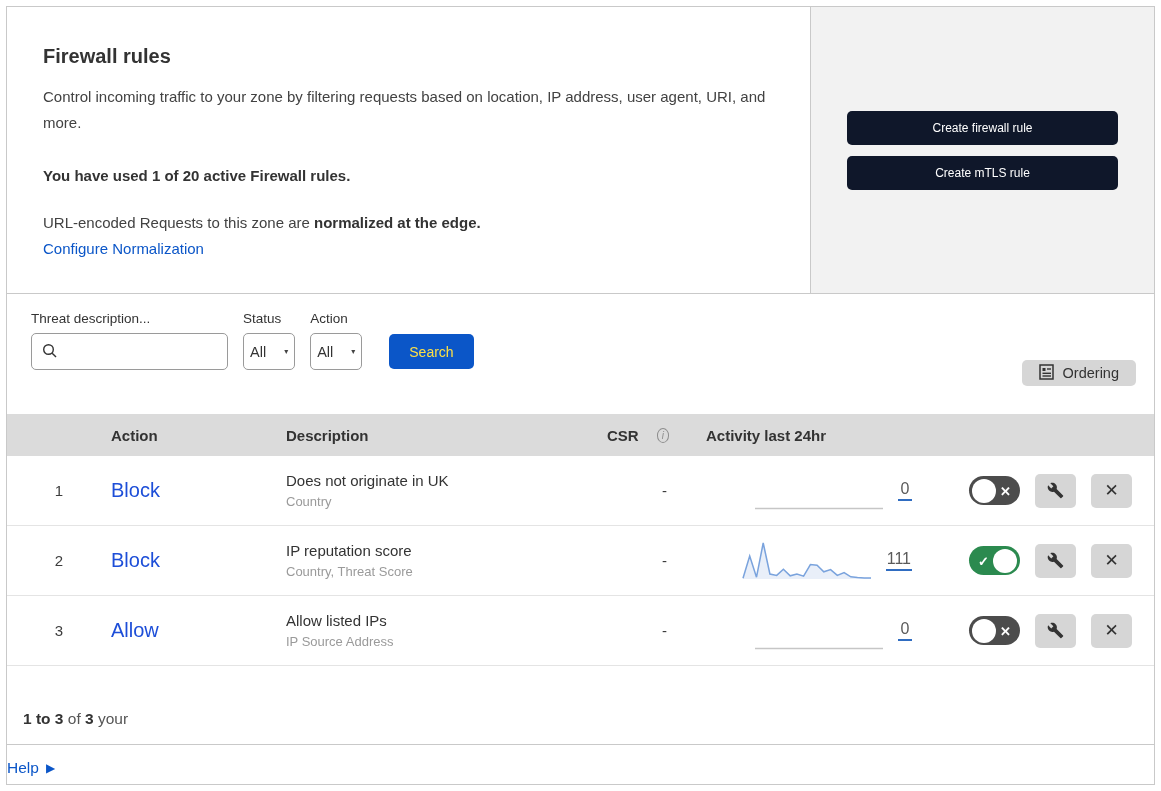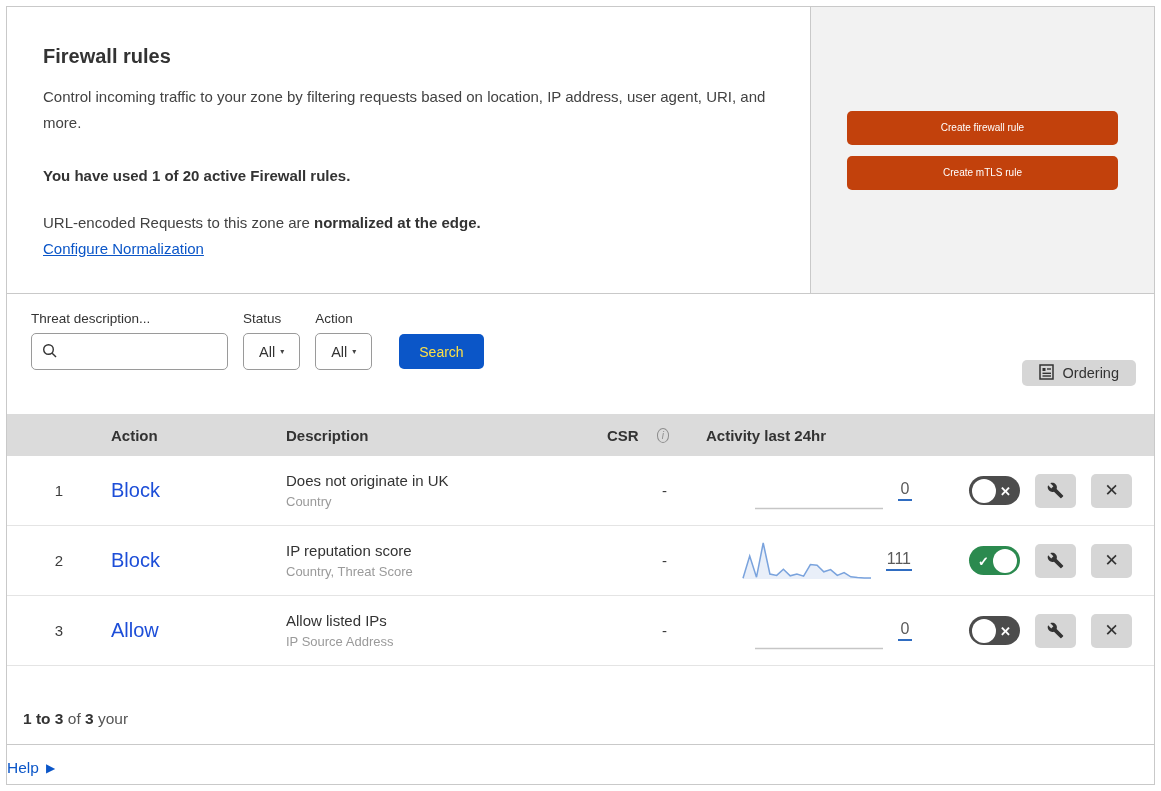--- a/index.html
+++ b/index.html
@@ -10,37 +10,37 @@
 
   
   .top { display: flex; height: 287px; border-bottom: 1px solid #c9c9c9; }
   .intro { flex: 1; padding: 38px 36px 0 36px; }
   .page-title { font-size: 20px; font-weight: 600; color: #333; margin-bottom: 16px; }
   .desc { font-size: 15px; color: #424242; line-height: 1.75; max-width: 730px; }
   .usage { margin-top: 30px; font-size: 15px; font-weight: 700; color: #333; }
   .norm { margin-top: 30px; font-size: 15px; color: #424242; }
   .norm b { color: #333; }
   .norm-link { display: inline-block; margin-top: 9px; font-size: 15px;
-    color: #0b56c8; text-decoration: underline; cursor: pointer; }
+    color: #0b56c8; cursor: pointer; }
   .side-panel { width: 344px; background: #f2f2f2; border-left: 1px solid #c9c9c9;
     display: flex; flex-direction: column; justify-content: center; gap: 11px; padding: 0 36px; }
-  .btn-primary { display: block; width: 100%; height: 34px; background: #c2410c; color: #fff;
-    border: none; border-radius: 5px; font-size: 10px; font-family: inherit; cursor: pointer; }
+  .btn-primary { display: block; width: 100%; height: 34px; background: #0f172a; color: #fff;
+    border: none; border-radius: 5px; font-size: 12px; font-family: inherit; cursor: pointer; }
 
   
   .filter-bar { position: relative; height: 120px; padding: 17px 24px 0 24px; }
   .filter-row { display: flex; align-items: flex-end; }
   .fgroup { margin-right: 15px; }
   .flabel { font-size: 13.5px; color: #333; margin-bottom: 7px; }
   .search-box { position: relative; width: 197px; }
   .search-box input { width: 197px; height: 37px; border: 1px solid #9a9a9a; border-radius: 5px;
     padding: 0 10px 0 34px; font-size: 14px; font-family: inherit; color: #333; background: #fff; }
   .search-glyph { position: absolute; left: 11px; top: 10px; }
   .select-box { height: 37px; border: 1px solid #9a9a9a; border-radius: 5px; background: #fff;
-    display: flex; align-items: center; padding: 0 15px; gap: 5px; font-size: 14.5px; color: #333; cursor: pointer; }
+    display: flex; align-items: center; padding: 0 6px; gap: 18px; font-size: 14.5px; color: #333; cursor: pointer; }
   .select-box .arrow { font-size: 8px; color: #444; }
   .btn-search { height: 35px; padding: 0 20px; background: #0b56c8; color: #fde047; border: none;
     border-radius: 5px; font-size: 14px; font-family: inherit; margin-left: 12px; margin-bottom: 1px; cursor: pointer; }
   .btn-ordering { position: absolute; right: 18px; bottom: 28px; height: 26px; padding: 0 17px;
     background: #d6d6d6; color: #333; border: none; border-radius: 5px; font-size: 14.5px;
     font-family: inherit; display: flex; align-items: center; gap: 9px; cursor: pointer; }
 
   
   .grid-row { display: grid; grid-template-columns: 104px 175px 321px 62px 243px 1fr; align-items: center; }
   .thead { background: #dbdbdb; height: 42px; font-size: 15px; font-weight: 600; color: #333; }

